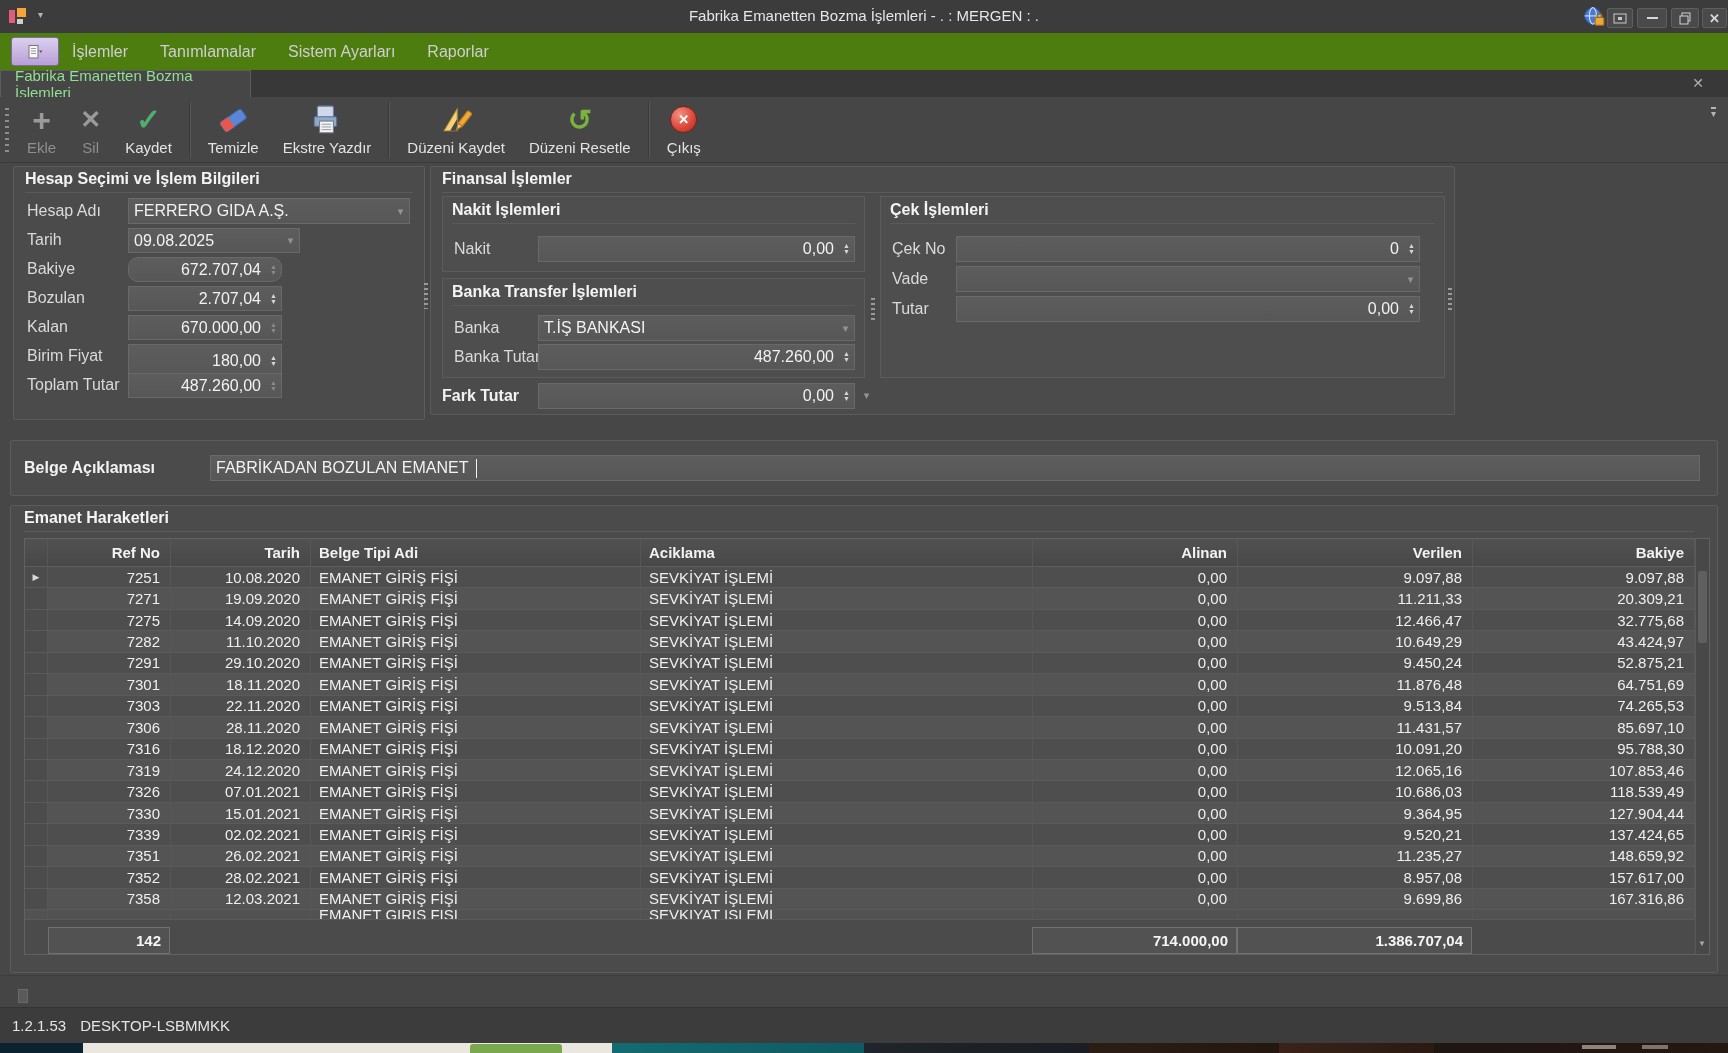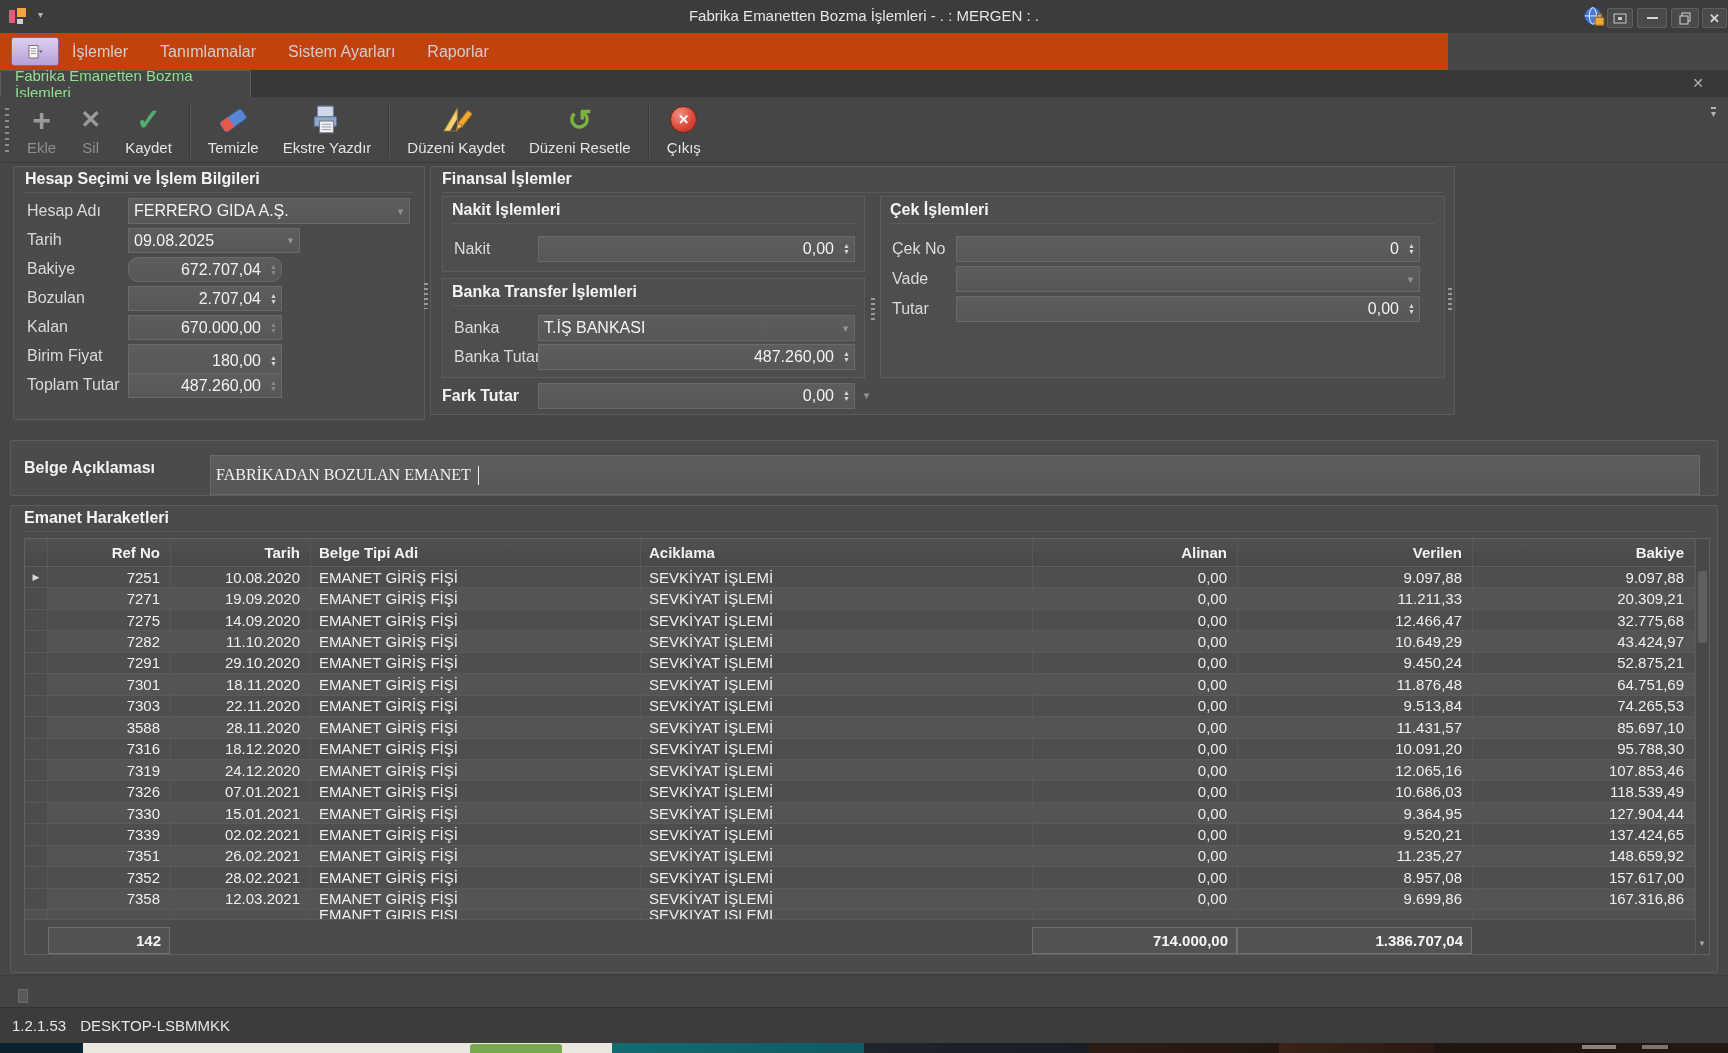--- a/index.html
+++ b/index.html
@@ -14,21 +14,21 @@
   .appicon { left:9px; top:8px; width:20px; height:17px; }
   .appicon .p1 { position:absolute; left:0; top:2px; width:6px; height:13px; background:#e05c7a; }
   .appicon .p2 { position:absolute; left:8px; top:0; width:9px; height:9px; background:#f3a43a; }
   .appicon .p3 { position:absolute; left:8px; top:11px; width:6px; height:5px; background:#cfcfcf; }
   .qa-caret { left:38px; top:9px; color:#b5b5b5; font-size:10px; }
   .wbtn { height:20px; background:#4a4a4a; border:1px solid #5e5e5e; border-radius:2px;
           display:flex; align-items:center; justify-content:center; color:#d6d6d6; }
   .minbar { width:11px; height:2px; background:#d6d6d6; }
 
   
-  .menubar { left:0; top:33px; width:1448px; height:37px; background:#c2410c; }
+  .menubar { left:0; top:33px; width:1728px; height:37px; background:#4d7c0f; }
   .menu-list-btn { left:11px; top:4px; width:48px; height:29px; border-radius:3px;
       background:linear-gradient(#dccfee,#b89fd9); border:1px solid #7e6a9e;
       display:flex; align-items:center; justify-content:center; }
   .menu-items { left:70px; top:0; height:37px; display:flex; gap:28px; align-items:center; }
   .menu-item { color:#cfcfcf; font-size:16px; padding:4px 2px; cursor:default; }
 
   
   .tabbar { left:0; top:70px; width:1728px; height:27px; background:#383838; }
   .tab-active { left:0; top:0; width:251px; height:27px; background:#464646;
       border:1px solid #5c5c5c; border-bottom:none; display:flex; align-items:center;
@@ -356,21 +356,21 @@
         <span>▼</span>
       </span>
   </div>
 
   <span class="abs vgrip" style="left:424px;top:283px;height:26px;"></span>
   <span class="abs vgrip" style="left:871px;top:298px;height:22px;"></span>
   <span class="abs vgrip" style="left:1448px;top:288px;height:22px;"></span>
 
   <div class="abs panel" style="left:10px;top:440px;width:1708px;height:56px;"></div>
   <span class="abs lbl bold" style="left:24px;top:459px;">Belge Açıklaması</span>
-  <div class="abs fld" style="left:210px;top:455px;width:1490px;height:40px;font-family:Liberation Serif, serif;">
+  <div class="abs fld" style="left:210px;top:455px;width:1490px;height:26px;">
     <span class="val left" style="flex:0 0 auto;">FABRİKADAN BOZULAN EMANET</span>
     <span class="caret-line"></span>
   </div>
 
   <div class="abs panel" style="left:10px;top:505px;width:1708px;height:468px;"></div>
   <div class="abs cap" style="left:24px;top:509px;width:1670px;">Emanet Haraketleri</div>
 
   <div class="abs gwrap">
     <div class="ghead">
       <span class="gc w-sel"></span>
@@ -473,21 +473,21 @@
           <span class="gc w-acik">SEVKİYAT İŞLEMİ</span>
           <span class="gc w-alinan num">0,00</span>
           <span class="gc w-verilen num">9.513,84</span>
           <span class="gc w-bakiye num">74.265,53</span>
         </div>
 
         <div class="g-row">
           <span class="gc w-sel">
             <span class="marker"></span>
           </span>
-          <span class="gc w-ref num">3588</span>
+          <span class="gc w-ref num">7306</span>
           <span class="gc w-tarih num">28.11.2020</span>
           <span class="gc w-belge">EMANET GİRİŞ FİŞİ</span>
           <span class="gc w-acik">SEVKİYAT İŞLEMİ</span>
           <span class="gc w-alinan num">0,00</span>
           <span class="gc w-verilen num">11.431,57</span>
           <span class="gc w-bakiye num">85.697,10</span>
         </div>
 
         <div class="g-row">
           <span class="gc w-sel">

